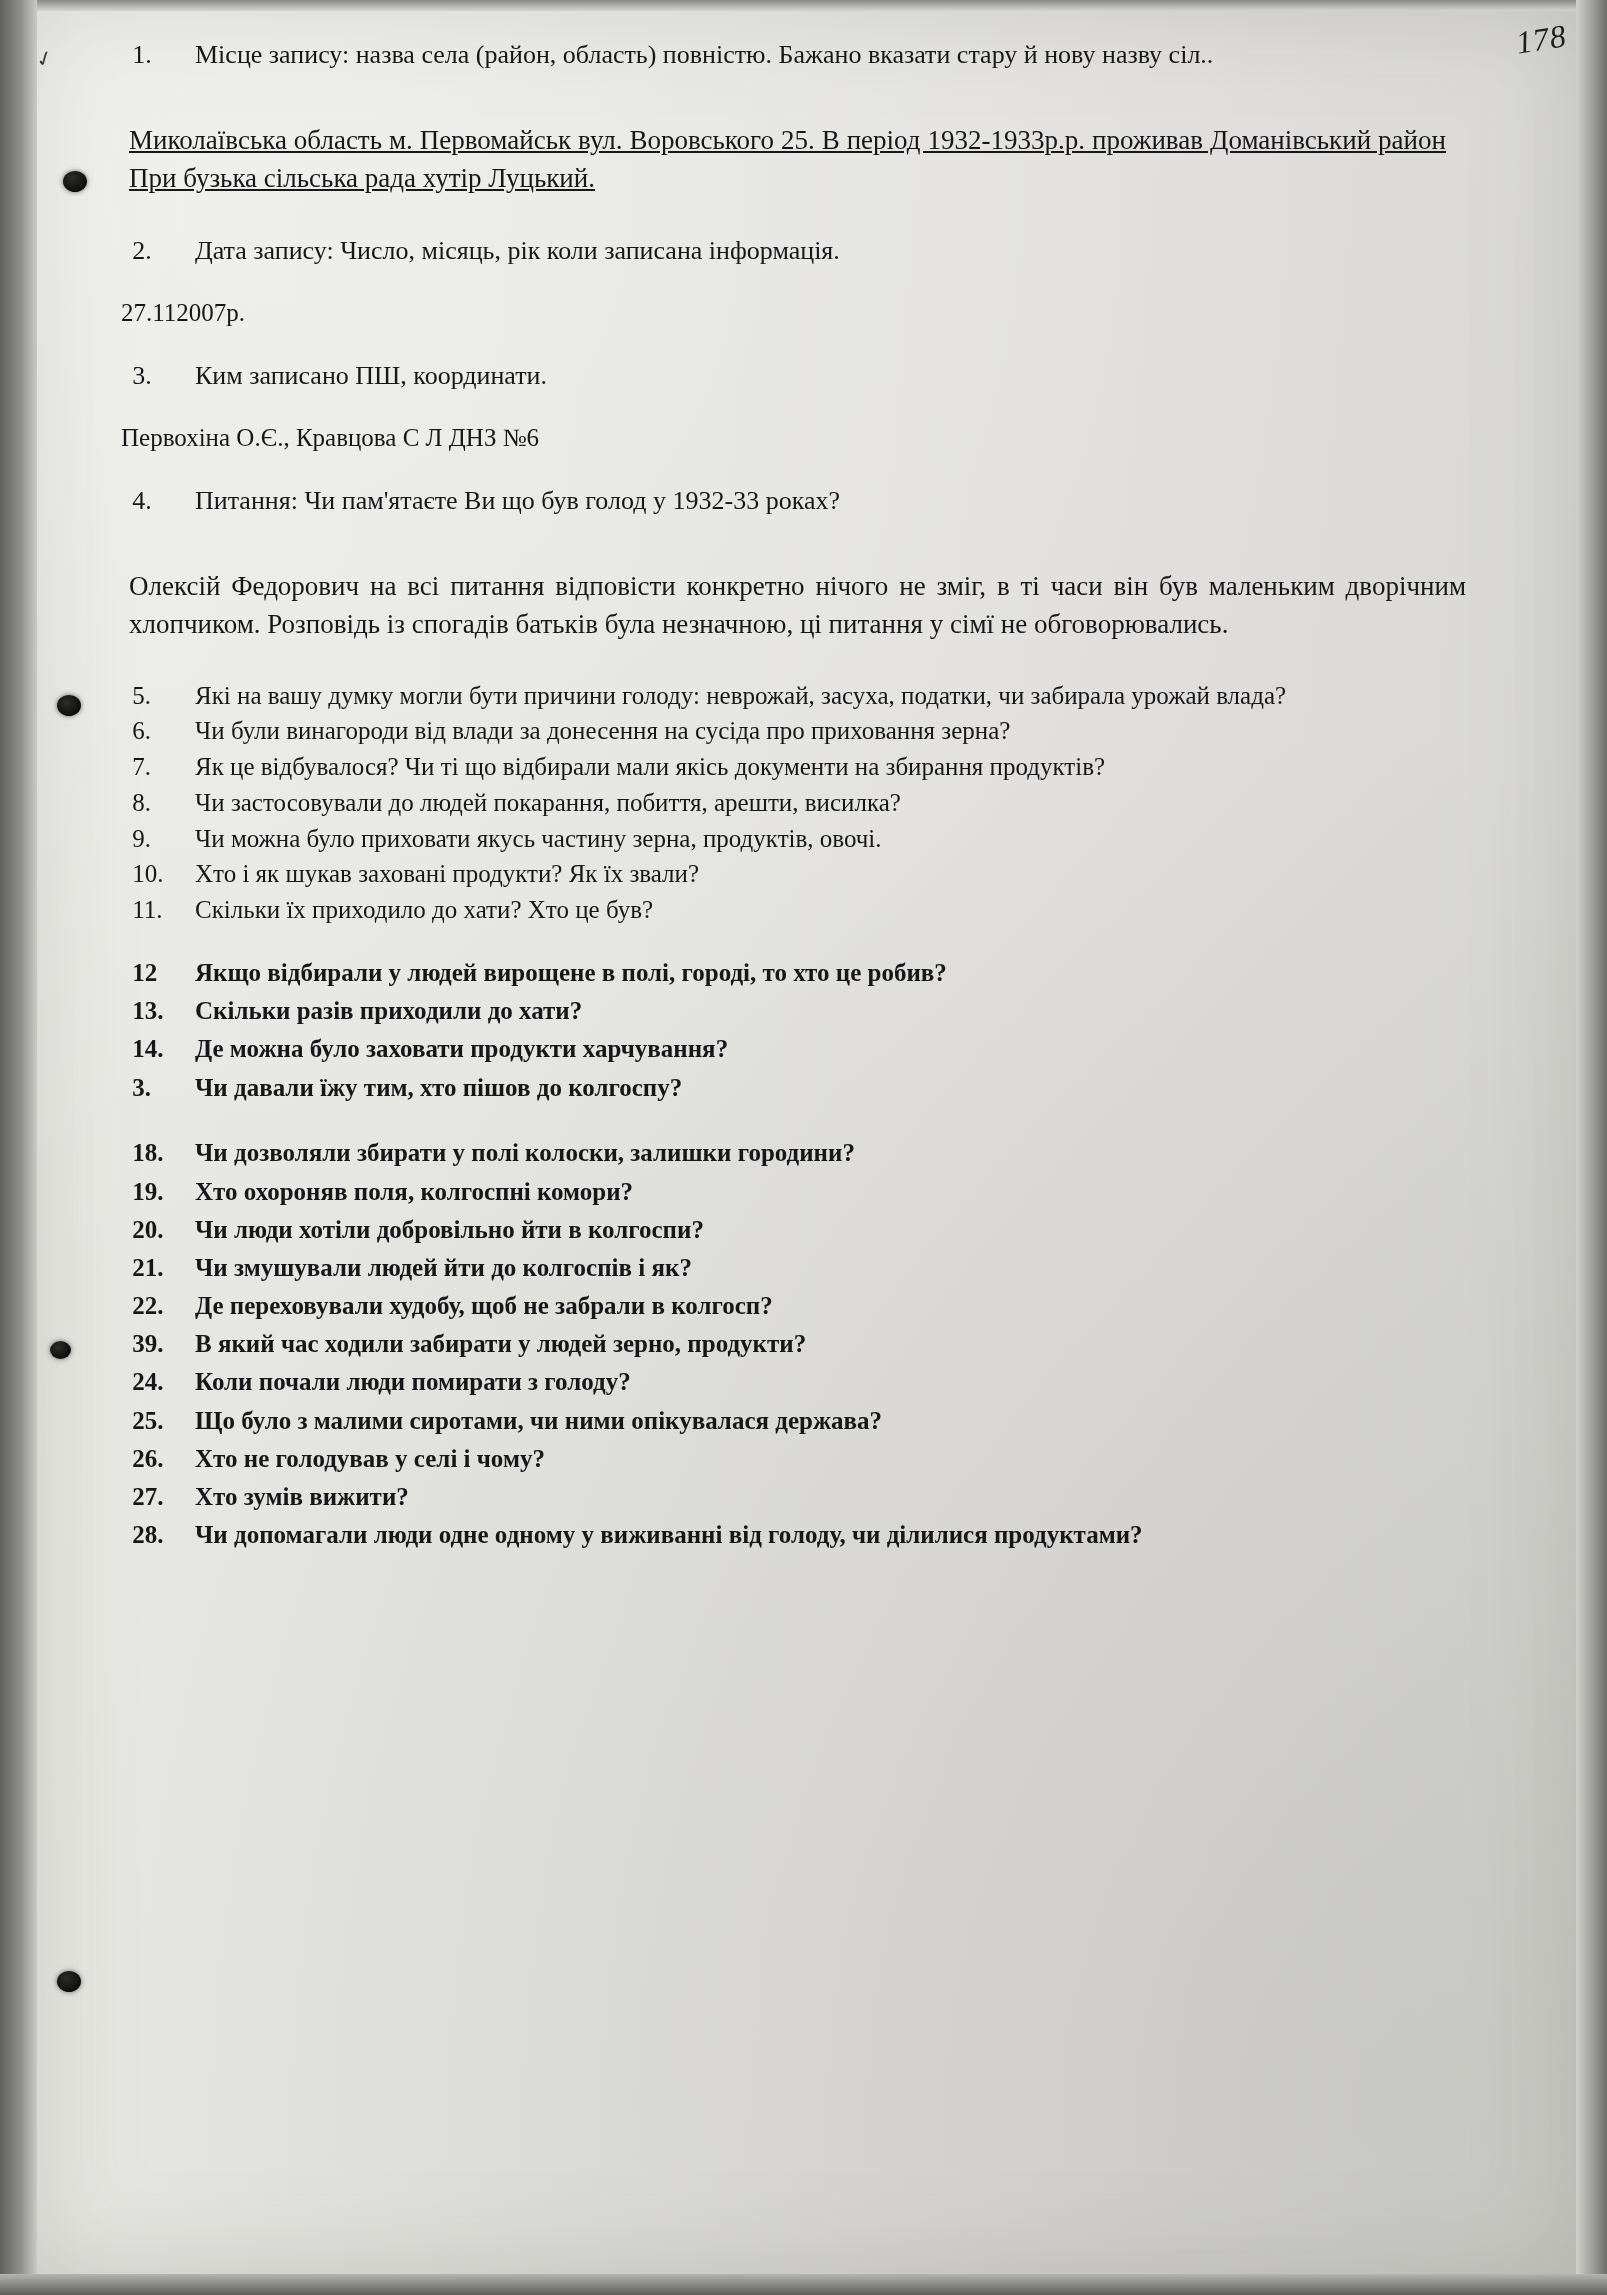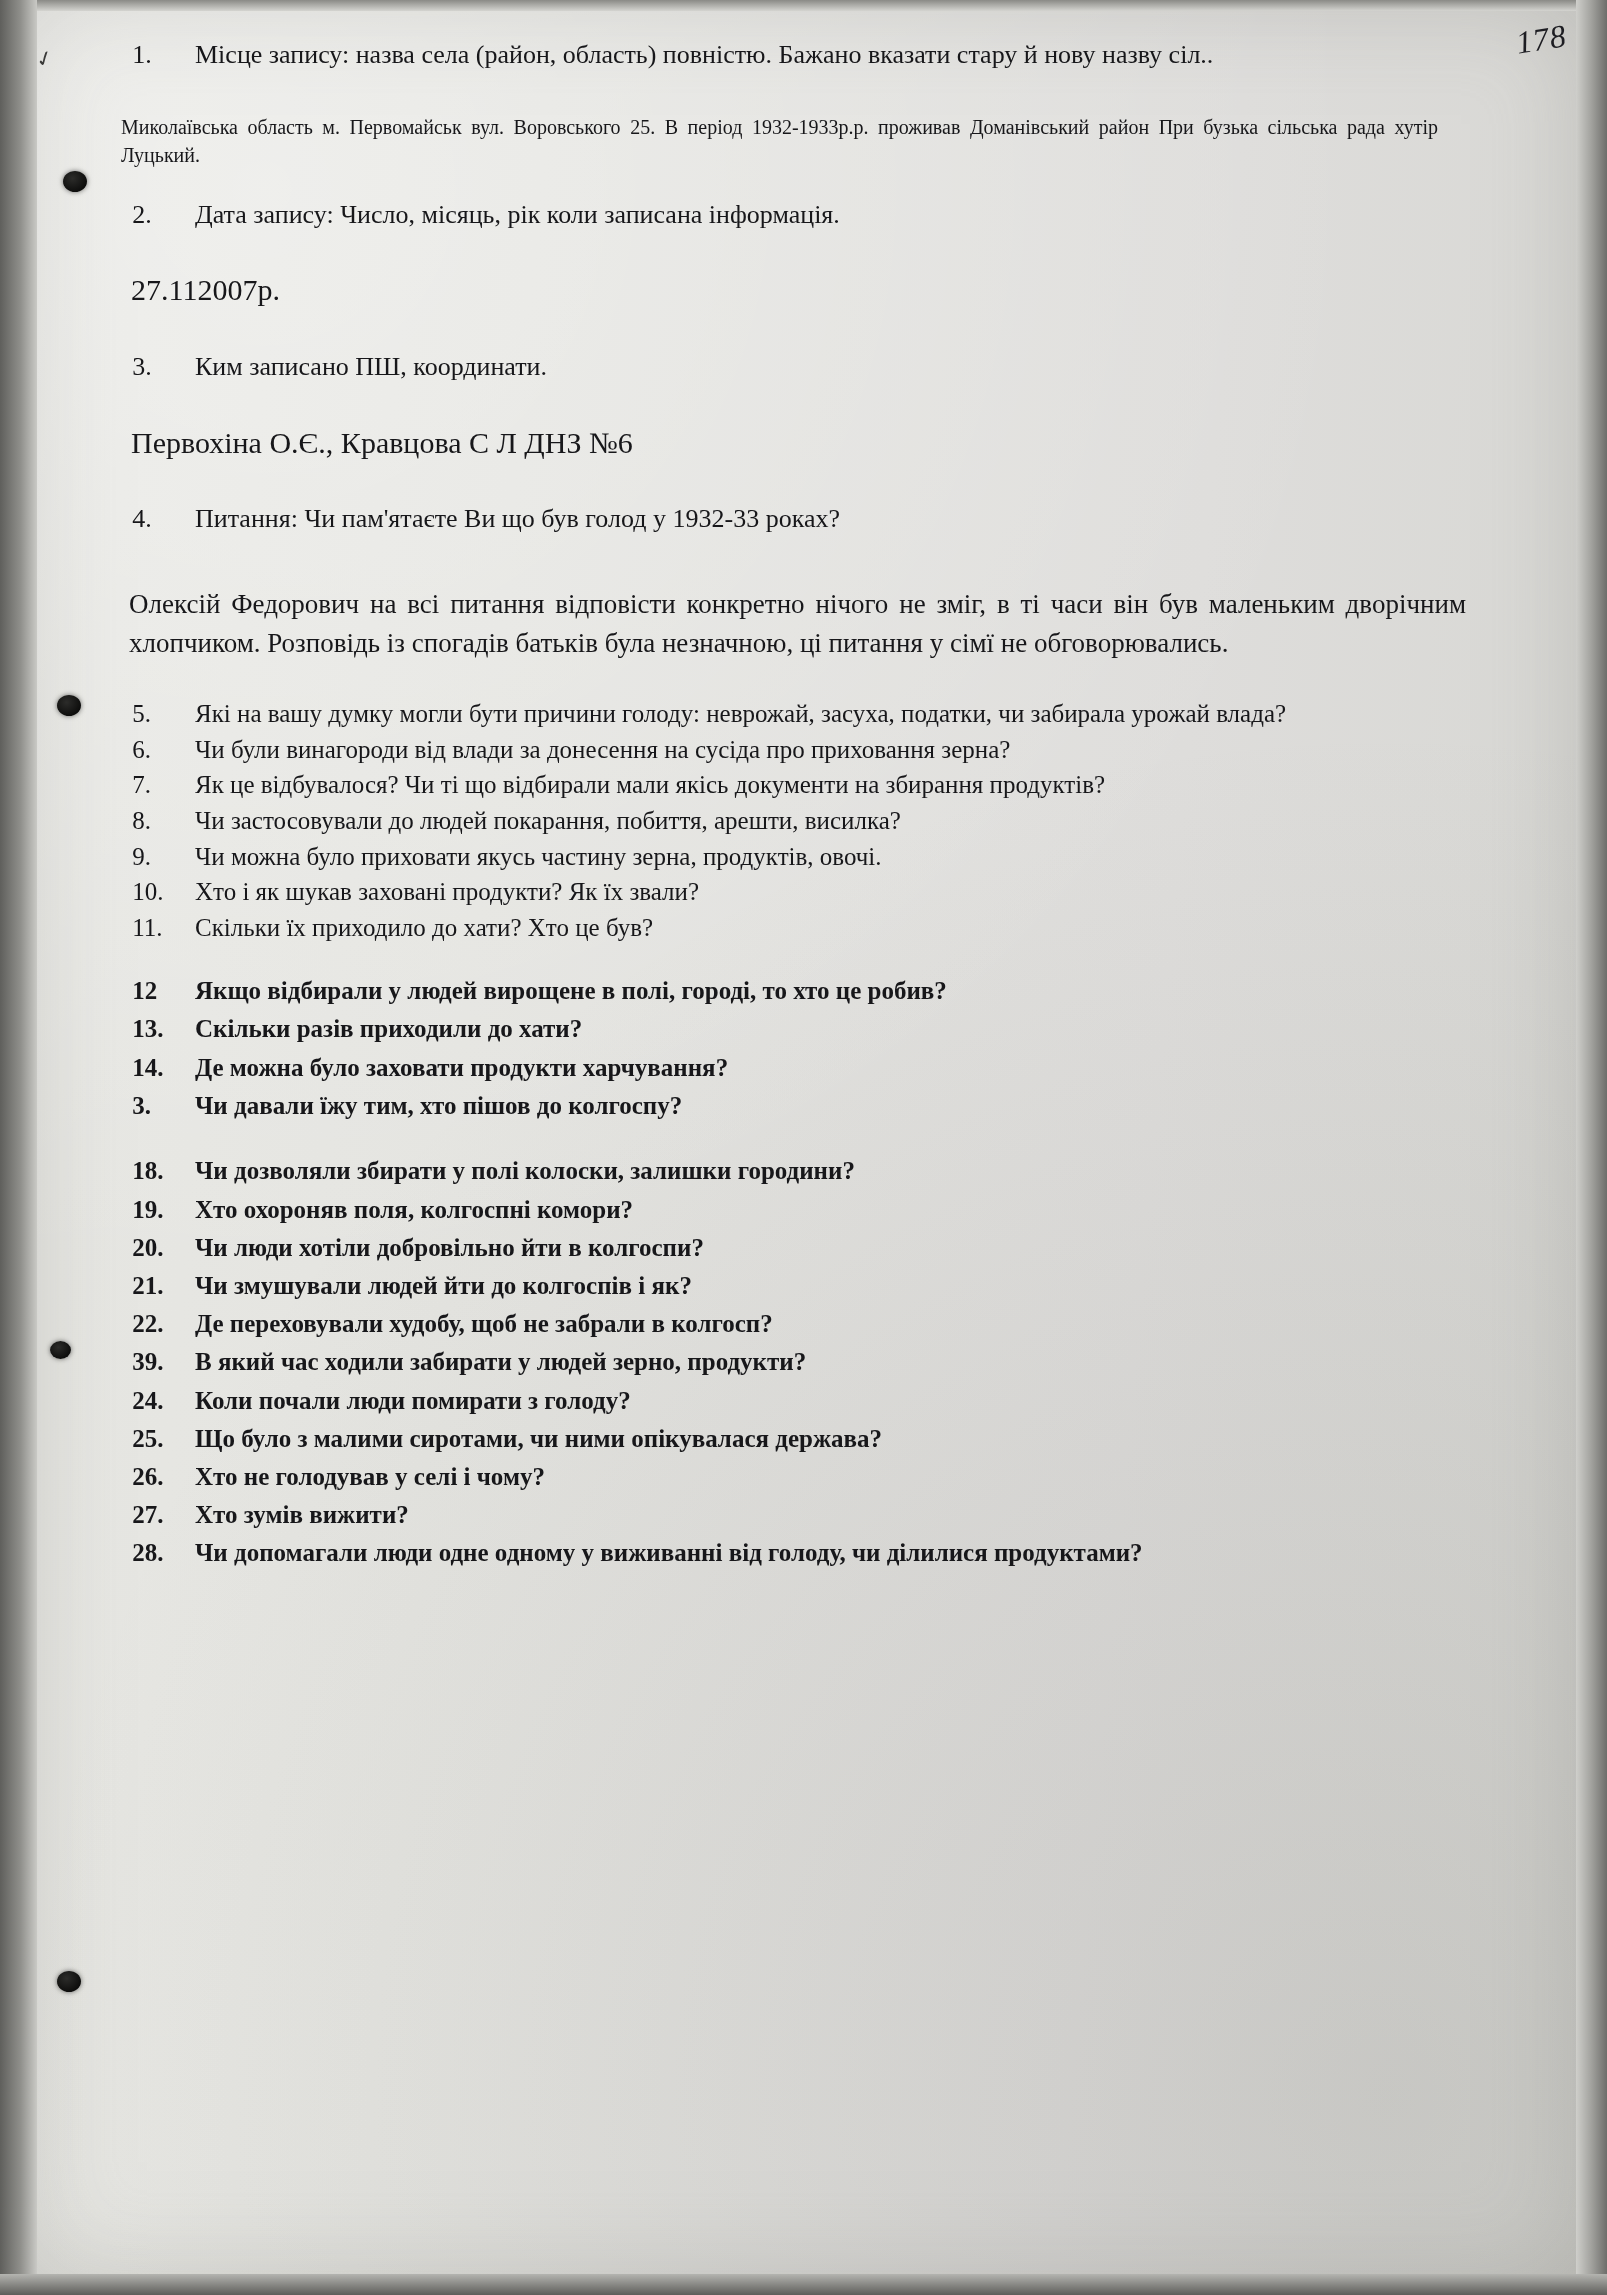--- a/index.html
+++ b/index.html
@@ -113,46 +113,47 @@
     box-sizing: border-box;
   }
   .q-text {
     flex: 1;
   }
 
   .block-gap { height: 27.5px; }
   .small-gap { height: 13px; }
 
   .para {
-    font-size: 20px;
+    font-size: 27px;
     line-height: 1.42;
-    margin: 0;
+    margin: 8px;
     text-align: justify;
+    text-decoration: underline;
   }
   .para-narrow { width: 1317px; }
 
   .answer {
     font-size: 27px;
     line-height: 1.44;
     margin: 8px;
     text-align: justify;
     width: 1337px;
   }
 
   .heading-line {
     display: flex;
     font-size: 26px;
     line-height: 1.35;
   }
   .heading-line .q-num { width: 74px; flex: 0 0 74px; }
 
   .plain {
-    font-size: 30px;
+    font-size: 25px;
     line-height: 1.4;
-    margin: 10px;
+    margin: 0;
   }
 
   .list {
     font-size: 26px;
   }
   .list .q-line { margin-bottom: 3.2px; }
   .list-2 .q-line { margin-bottom: 5.7px; font-weight: bold; }
 </style>
 </head>
 <body>

